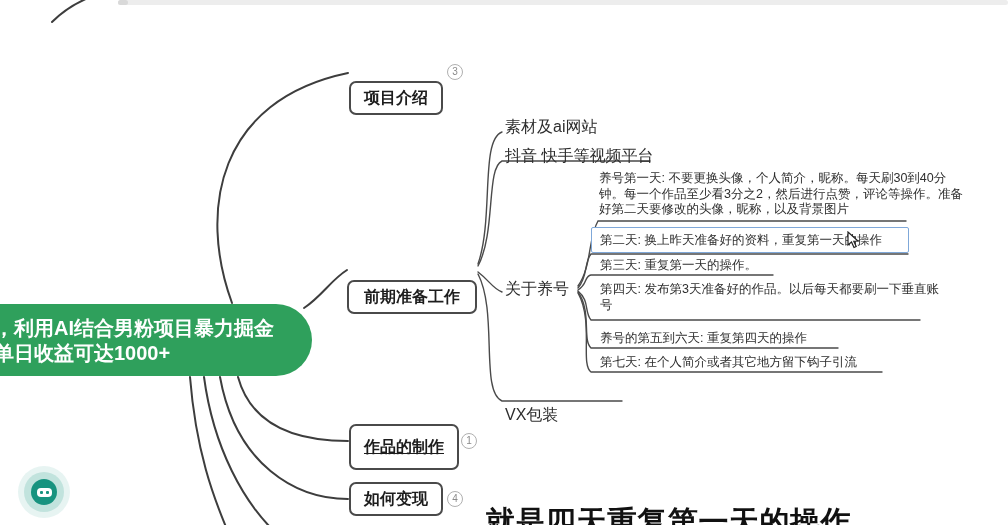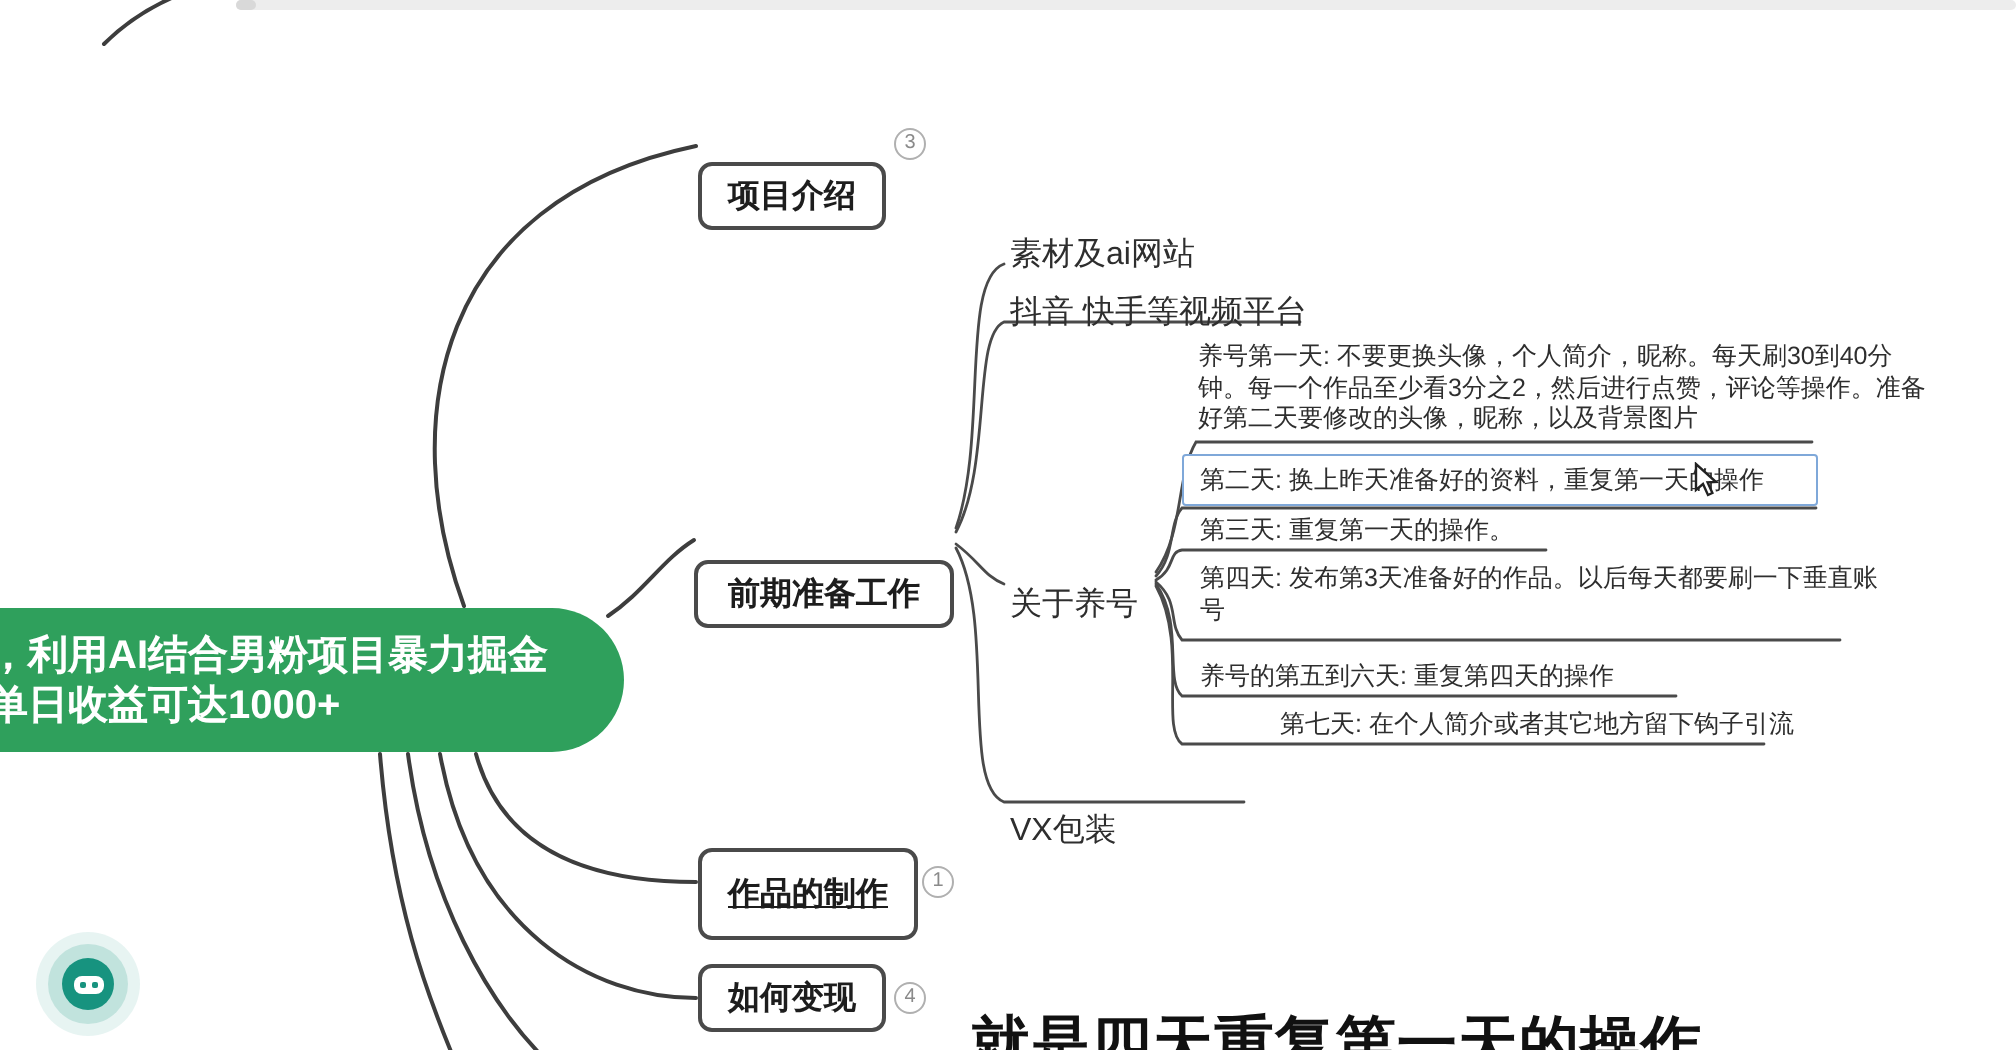--- a/index.html
+++ b/index.html
@@ -39,36 +39,36 @@
     background:#fff; color:#8a8a8a; font-size:10px; line-height:14px; text-align:center; font-weight:normal;
   }
   .badge-intro { left:447px; top:64px; }
   .badge-prod  { left:461px; top:433px; }
   .badge-money { left:447px; top:491px; }
 
   
   .sublabel { position:absolute; font-size:16px; color:#2e2e2e; white-space:nowrap; }
   .s-materials { left:505px; top:117px; }
   .s-platforms { left:505px; top:146px; }
-  .s-nurture   { left:505px; top:292px; }
+  .s-nurture   { left:505px; top:279px; }
   .s-vx        { left:505px; top:405px; }
 
   
   .item { position:absolute; font-size:12.5px; line-height:15.5px; color:#2e2e2e; }
   .i-day1 { left:599px; top:171px; width:370px; }
   .i-day2-box {
     position:absolute; left:591px; top:227px; width:318px; height:26px;
     border:1px solid #7fa8d9; border-radius:2px; background:#fff;
     display:flex; align-items:center; padding-left:8px;
     font-size:12.5px; color:#2e2e2e; white-space:nowrap;
   }
   .i-day3 { left:600px; top:258px; white-space:nowrap; }
   .i-day4 { left:600px; top:282px; width:340px; }
   .i-day56 { left:600px; top:331px; white-space:nowrap; }
-  .i-day7 { left:600px; top:355px; white-space:nowrap;margin-left:40px; }
+  .i-day7 { left:600px; top:355px; white-space:nowrap; }
 
   
   .bottom-topic {
     position:absolute; left:485px; top:502px; font-size:30px; font-weight:bold;
     color:#111; white-space:nowrap; letter-spacing:0.5px;
   }
 
   
   .assistant { position:absolute; left:18px; top:466px; width:52px; height:52px; }
   .assistant .ring1 { position:absolute; left:0; top:0; width:52px; height:52px; border-radius:50%; background:rgba(23,147,127,0.10); }

